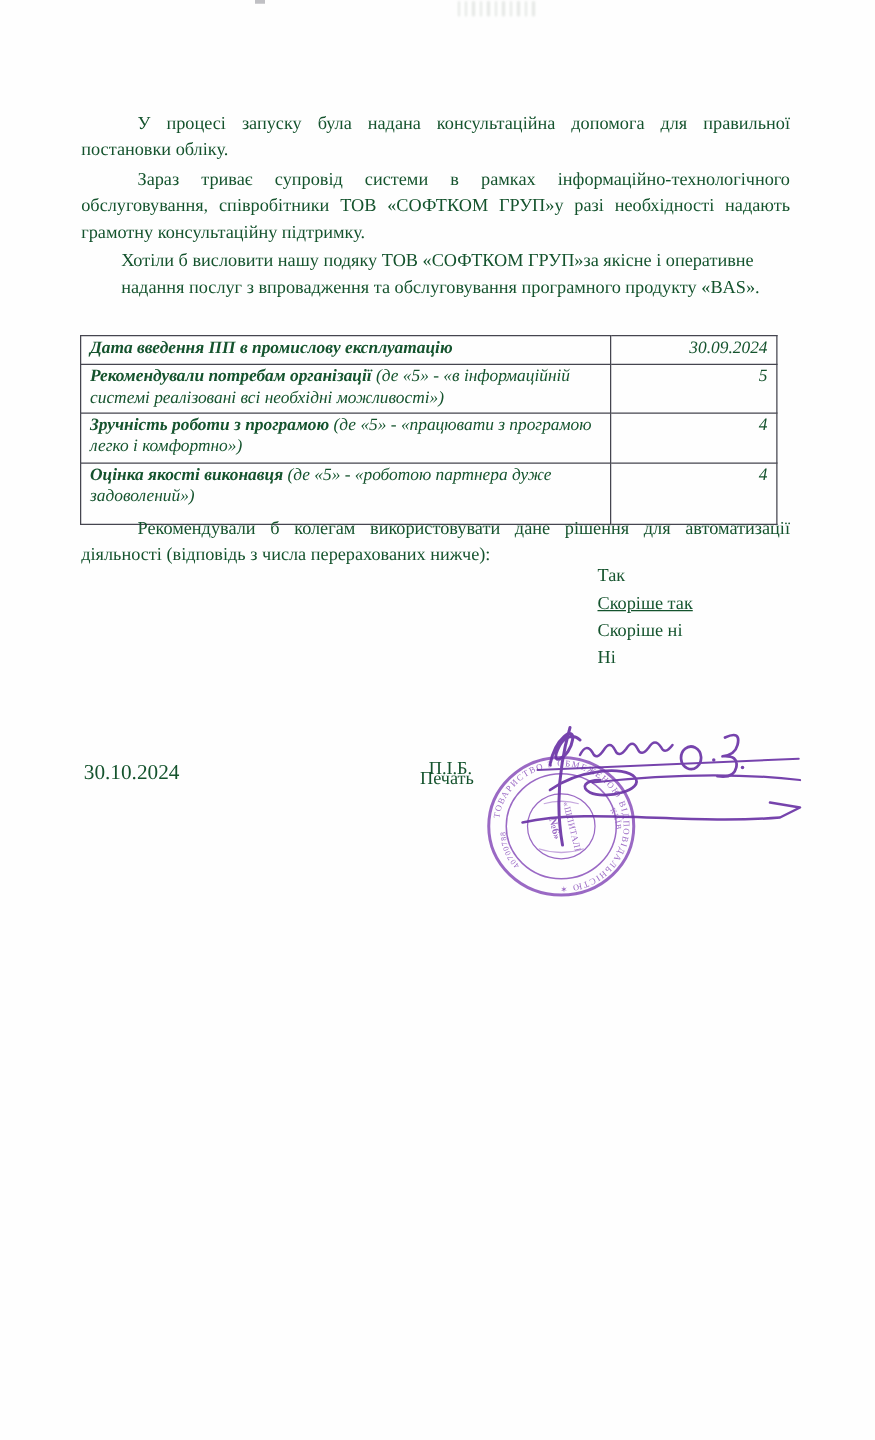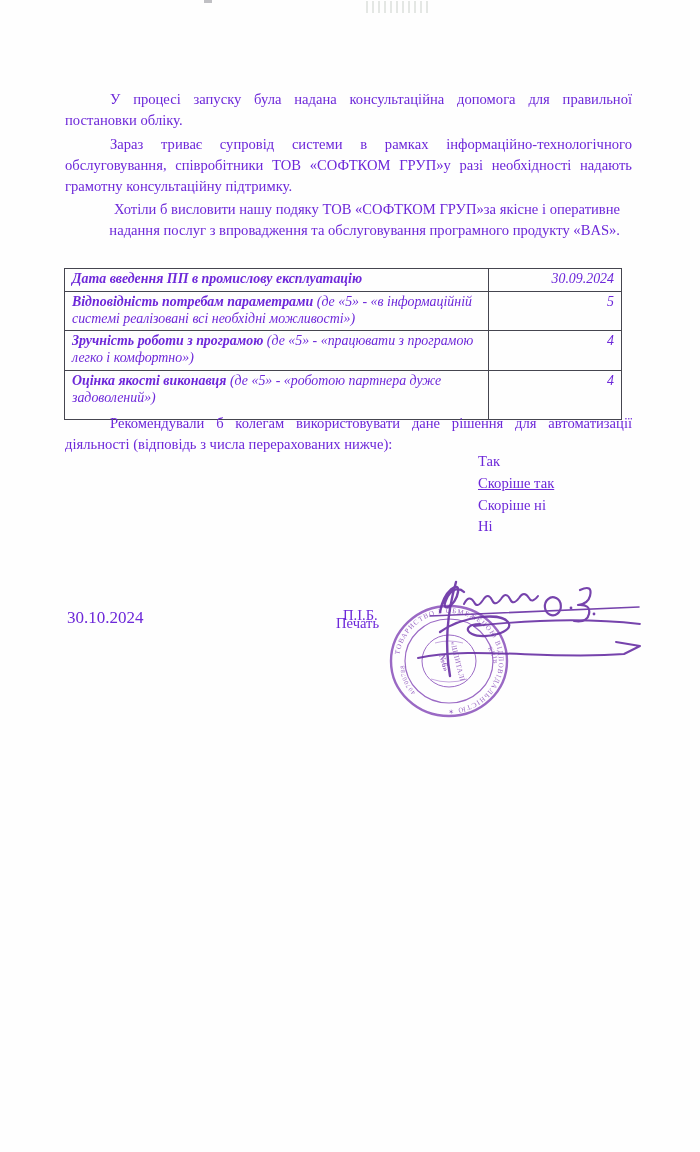--- a/index.html
+++ b/index.html
@@ -1,24 +1,24 @@
 <!DOCTYPE html>
 <html><head>
 <meta charset="utf-8">
 <style>
   html,body { margin:0; padding:0; background:#e9e9e9; }
   .page {
     position:relative; width:700px; height:1152px; margin:0 auto;
     background:#fefefe; overflow:hidden;
     font-family:"Liberation Serif","DejaVu Serif",serif;
-    color:#6d28d9;
+    color:#14532d;
   }
   .para { position:absolute; left:65px; width:567px; font-size:14.6px; line-height:21px; text-align:justify; }
   .indent { text-indent:45px; }
-  .noindent { text-align:right; }
+  .noindent { text-align:left;margin-left:32px; }
   .bold { font-weight:bold; }
 
   table.ratings { position:absolute; left:64px; top:268px; width:545px; border-collapse:collapse; table-layout:fixed;font-style:italic; }
   table.ratings td {
     border:1.6px solid #45454f; font-size:13.9px; line-height:16.8px;
     padding:2px 7px 3px; vertical-align:top;
   }
   td.lbl { width:409px; }
   td.val { width:118px; text-align:right; }
   tr.row-last td { padding-bottom:12px; }
@@ -62,21 +62,21 @@
   <table class="ratings">
     <tbody>
       <tr>
         <td class="lbl">
           <b>Дата введення ПП в промислову експлуатацію</b><span></span>
         </td>
         <td class="val">30.09.2024</td>
       </tr>
       <tr>
         <td class="lbl">
-          <b>Відповідність потребам параметрами</b><span> (де «5» - «в інформаційній системі реалізовані всі необхідні можливості»)</span>
+          <b>Рекомендували потребам організації</b><span> (де «5» - «в інформаційній системі реалізовані всі необхідні можливості»)</span>
         </td>
         <td class="val">5</td>
       </tr>
       <tr>
         <td class="lbl">
           <b>Зручність роботи з програмою</b><span> (де «5» - «працювати з програмою легко і комфортно»)</span>
         </td>
         <td class="val">4</td>
       </tr>
       <tr class="row-last">

